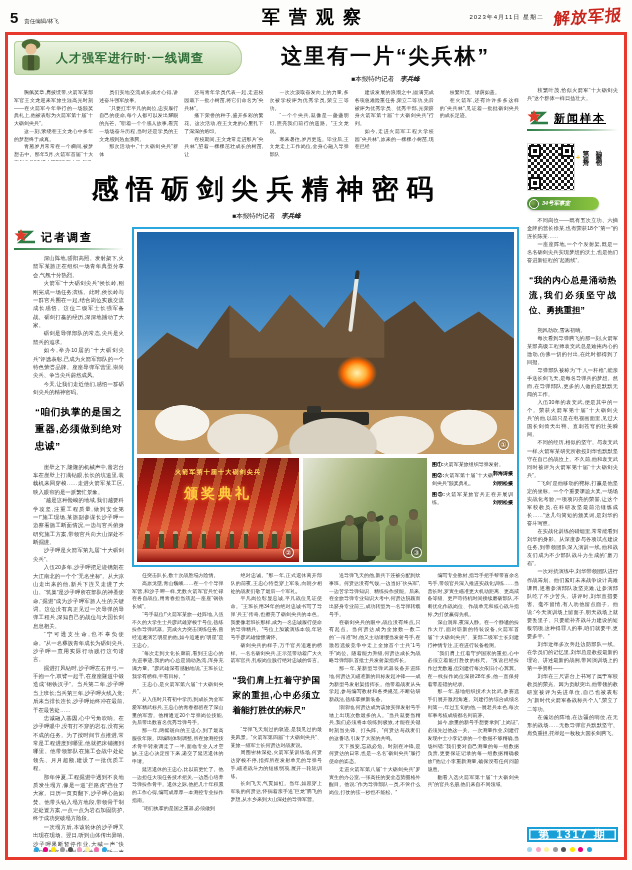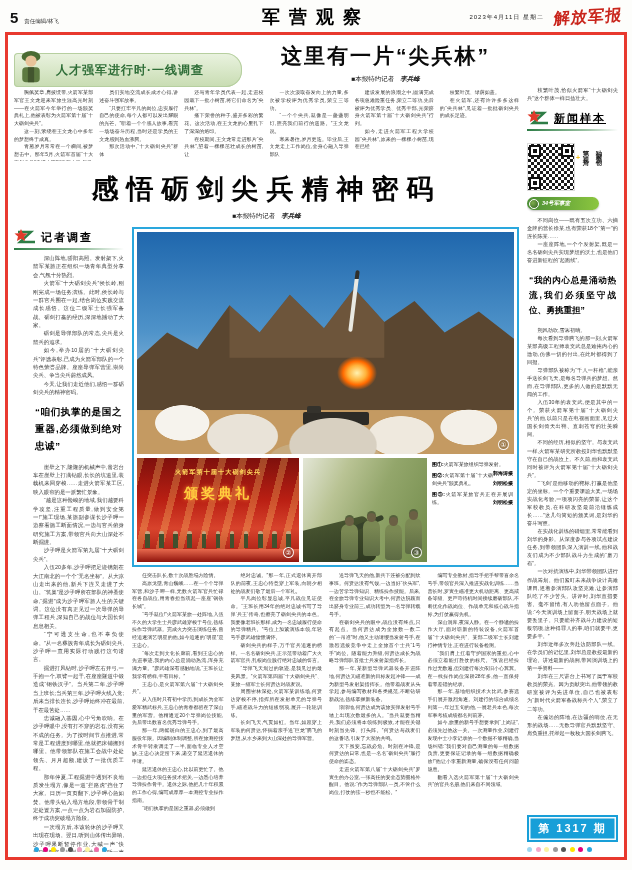--- a/index.html
+++ b/index.html
@@ -16,21 +16,21 @@
   .date { font-size:6px; letter-spacing:1px; color:#222; }
   .masthead { font-size:16px; font-weight:900; color:#c9251c; transform:skewX(-8deg) rotate(-3deg); letter-spacing:1px; }
 
   
   .frame { margin:2px 5px 0; height:828px; border:3px solid #e8392e; padding:5px 6px; display:flex; gap:8px; background:#fff; position:relative; }
   .main-col { width:505px; display:flex; flex-direction:column; }
   .right-rail { flex:1; display:flex; flex-direction:column; overflow:hidden; }
 
   
   .top-row { display:flex; gap:10px; height:46px; }
-  .banner { position:relative; width:228px; height:34px; margin-top:13px; border-radius:4px 16px 16px 4px;
+  .banner { position:relative; width:228px; height:34px; margin-top:1px; border-radius:4px 16px 16px 4px;
             background:linear-gradient(180deg,#eaf3e0,#c8dcb2); display:flex; align-items:center; padding-left:42px;
             box-shadow:inset 0 0 0 1px #b6cf9f; }
   .banner-label { font-size:12px; font-weight:800; color:#2f6e38; letter-spacing:1px; }
   .soldier { position:absolute; left:2px; top:-7px; width:30px; height:40px; }
   .top-head-box { flex:1; text-align:center; padding-top:2px; }
   .top-headline { font-size:21px; font-weight:900; letter-spacing:2px; color:#0a0a0a; }
   .byline { font-size:6.5px; color:#222; margin-top:5px; }
   .byline .auth { font-style:italic; font-weight:700; margin-left:4px; }
 
   
@@ -113,21 +113,21 @@
   .spark { position:absolute; color:#f2c124; font-size:7px; font-weight:900; }
   .qr-vtext { display:flex; gap:4px; padding-top:2px; }
   .vt { writing-mode:vertical-rl; font-size:6.4px; font-weight:800; letter-spacing:3px; color:#222; }
   .qr-badge { margin-top:6px; width:72px; height:13px; border-radius:8px; background:linear-gradient(90deg,#4c8f36,#8cc63f);
     display:flex; align-items:center; gap:3px; padding:0 5px 0 2px; box-shadow:0 1px 2px rgba(0,0,0,.25); }
   .qr-badge .av { width:10px; height:10px; border-radius:50%; background:radial-gradient(circle at 35% 35%,#7fae4f,#2f5e1f); border:1px solid #fff; }
   .qr-badge .bt { color:#fff; font-size:5.5px; font-weight:800; font-style:italic; }
   .right-rail .col { font-size:5.2px; }
   .rail-post { flex:1; overflow:hidden; }
   .issue { margin-top:6px; background:#189fd8; color:#fff; font-weight:900; font-size:11px; letter-spacing:2px;
-    text-align:center; padding:6px 0; box-shadow:inset 0 0 0 2px #189fd8, inset 0 0 0 3.5px rgba(255,255,255,.95); }
+    text-align:center; padding:0 0; box-shadow:inset 0 0 0 2px #189fd8, inset 0 0 0 3.5px rgba(255,255,255,.95); }
   .dots { display:flex; gap:3.5px; margin-top:5px; }
   .dot { width:5px; height:5px; border-radius:50%; display:inline-block; }
   .dots-left { position:absolute; left:26px; bottom:5px; }
 
   .star-ico { flex:0 0 auto; }
 </style>
 </head>
 <body>
 
 <div class="page">
@@ -311,20 +311,21 @@
                 <p>那一年,两鬓斑白的王忠心,到了最高服役年限。因编制体制调整,所在旅测控技术骨干转隶调走了一半,面临专业人才空缺,王忠心决定留下来,递交了延迟退休的申请。</p>
                 <p>延迟退休的王忠心,比以前更忙了。他一边担任大项任务技术把关,一边悉心培养导弹操作骨干。退休之际,他把几十年积累的工作心得,编写成厚厚一本测控专业操作指南。</p>
                 <p>“咱们执掌的是国之重器,必须做到</p>
               </div>
             <div class="col">
               <div>
                   <p>绝对忠诚。”那一年,正式退休离开部队的前夜,王忠心特意穿上军装,向朝夕相处的战友们敬了最后一个军礼。</p>
                   <p>平凡岗位彰显忠诚,平凡战位见证使命。“王班长用34年的绝对忠诚书写了导弹‘兵王’传奇,也擦亮了砺剑尖兵的本色。我要像老班长那样,成为一名忠诚履行使命的导弹精兵。”号位上加紧演练本领,年轻号手廖武雄憧憬满怀。</p>
                   <p>砺剑尖兵的样子,万千官兵追逐的榜样。一名名砺剑尖兵,正示范带动着广大火箭军官兵,扎根岗位践行绝对忠诚的誓言。</p>
                 </div>
+              <div class="qsub">“我们肩上扛着守护国家的重担,心中必须立着能打胜仗的标尺”</div>
               <div>
                   <p>“导弹飞天划过的轨迹,是我见过的最美风景。”火箭军第四届“十大砺剑尖兵”、某旅一级军士长何贤达对战友说。</p>
                   <p>周围密林深处,火箭军某训练场,何贤达穿梭不停,指挥所在发射单元的导弹号手,瞄准战斗力的短板弱项,展开一轮轮训练。</p>
                   <p>长剑飞天,气贯如虹。当年,如愿穿上军装的何贤达,怀揣着亲手送“巨龙”腾飞的梦想,从水乡来到大山深处的导弹军营。</p>
                 </div>
             </div>
             <div class="col">
                 <p>送导弹飞天的他,新兵下连被分配到炊事班。何贤达没有气馁,一边当好“伙头军”,一边苦学导弹知识、精练操作技能。后来,在全旅导弹专业知识大考中,何贤达脱颖而出跻身专业前三,成功转型为一名导弹转载号手。</p>
                 <p>在砺剑尖兵的眼中,战位没有终点,只有起点。当何贤达成为全旅数一数二的“一吊准”时,他又主动请缨当发射号手,在激烈选拔竞争中走上全旅首个士兵“1号手”岗位。随着能力升级,何贤达成长为战略导弹部队首批士兵发射架指挥长。</p>
                 <p>那一年,某新型导弹武器装备开进阵地,何贤达又瞄准新的目标发起冲锋——成为新型号发射架指挥长。他带着战友从头学起,参与编写教材和各类规范,不断钻研新战法,熟练掌握新装备。</p>

